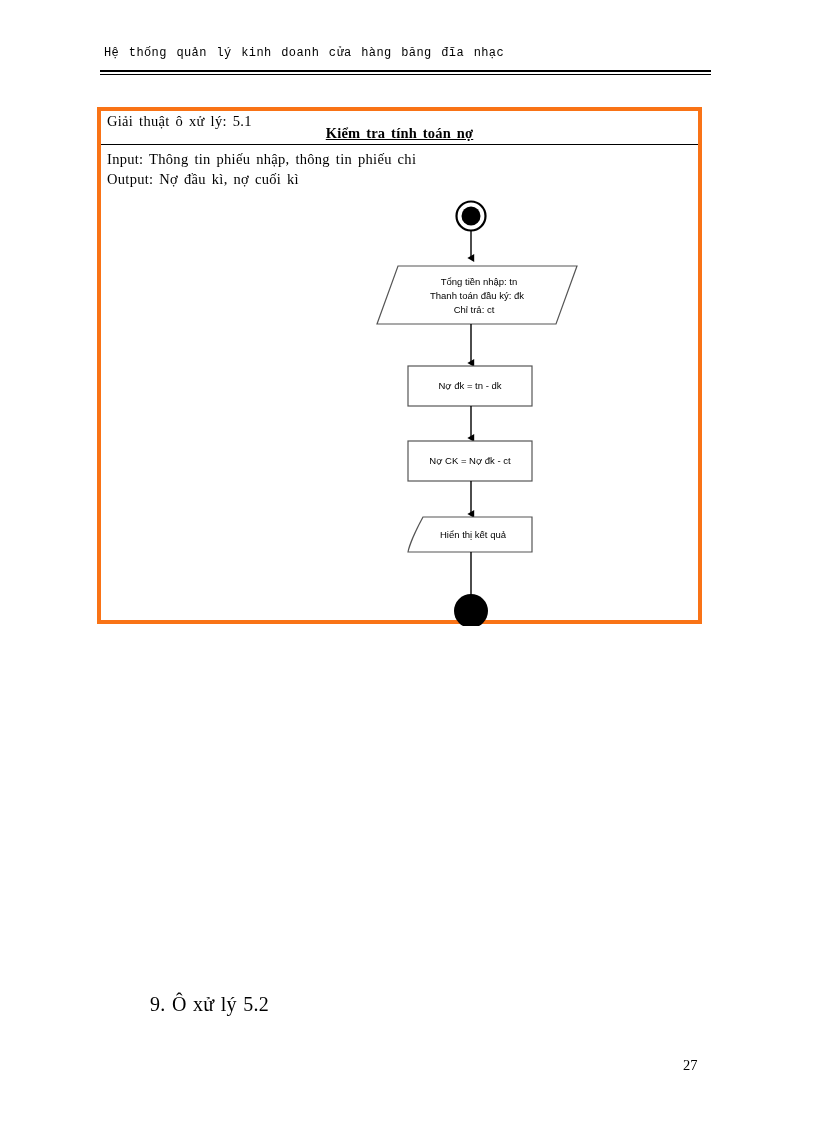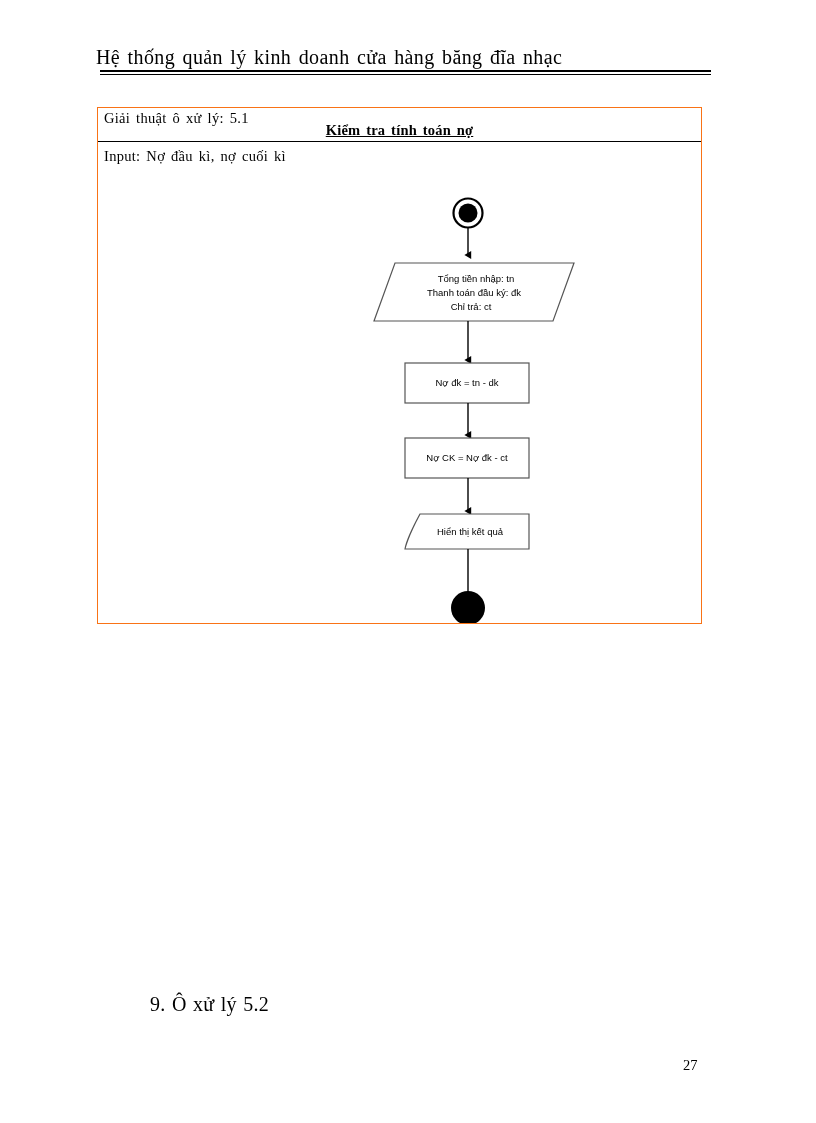--- a/index.html
+++ b/index.html
@@ -20,27 +20,28 @@
   .page {
     position: absolute;
     left: 0; top: 0;
     width: 816px;
     height: 1123px;
   }
 
   
   .doc-header {
     position: absolute;
-    left: 96px;
+    left: 104px;
     top: 46px;
     width: 610px;
-    font-size: 20px;
+    font-size: 12px;
     letter-spacing: 0.4px;
     word-spacing: 2px;
     white-space: nowrap;
+    font-family: Liberation Mono, monospace;
   }
   .header-rule-thick {
     position: absolute;
     left: 100px;
     top: 70px;
     width: 611px;
     height: 2px;
     background: #000000;
   }
   .header-rule-thin {
@@ -52,21 +53,21 @@
     background: #000000;
   }
 
   
   .algo-box {
     position: absolute;
     left: 97px;
     top: 107px;
     width: 605px;
     height: 517px;
-    border: 1px solid #f97316;
+    border: 4px solid #f97316;
     box-sizing: border-box;
   }
   .algo-title-row {
     position: relative;
     height: 34px;
     border-bottom: 1px solid #000000;
     box-sizing: border-box;
   }
   .algo-subtitle {
     position: absolute;
@@ -147,21 +148,22 @@
   <div class="header-rule-thin"></div>
 
   <div class="algo-box">
 
     <div class="algo-title-row">
       <div class="algo-subtitle">Giải  thuật  ô xử lý:  5.1</div>
       <div class="algo-title">Kiểm tra tính  toán nợ</div>
     </div>
 
     <div class="algo-io">
-      <div>Input:  Nợ đầu kì, nợ  cuối kì</div>
+      <div>Input:  Thông  tin  phiếu nhập, thông  tin  phiếu  chi</div>
+      <div>Output:  Nợ đầu kì, nợ  cuối kì</div>
     </div>
 
     <div class="flow">
       <svg width="605" height="515" viewBox="0 0 605 515" xmlns="http://www.w3.org/2000/svg">
         <defs>
           <marker id="arrowhead" markerWidth="8" markerHeight="8" refX="4" refY="4" orient="auto" markerUnits="userSpaceOnUse">
             <path d="M0,0.8 L8,0.8 L4,7.6 z" fill="#000000"></path>
           </marker>
         </defs>
 

